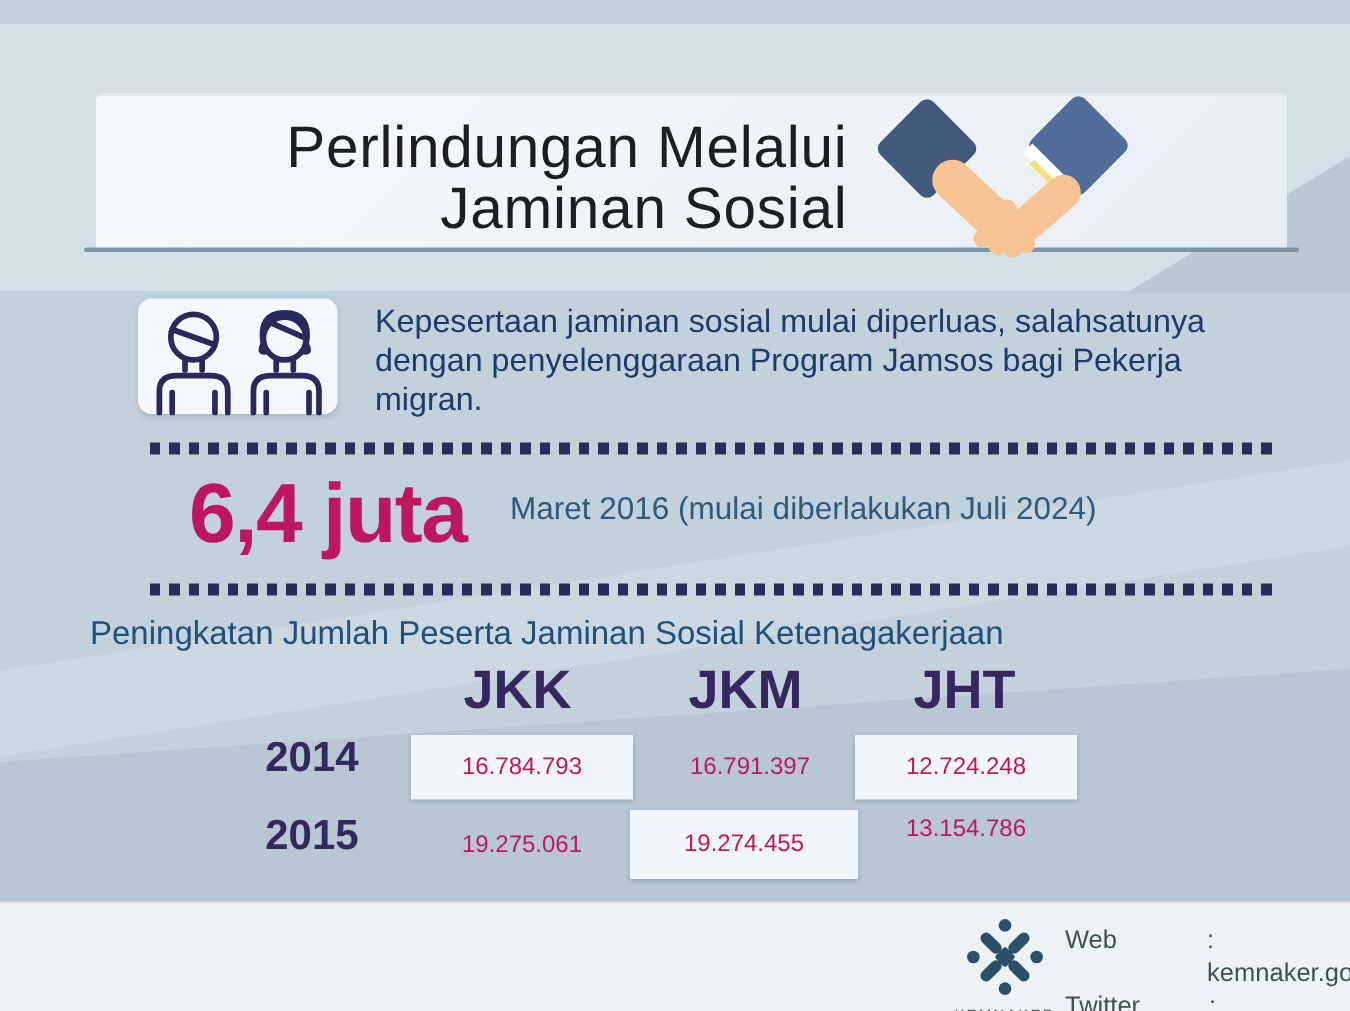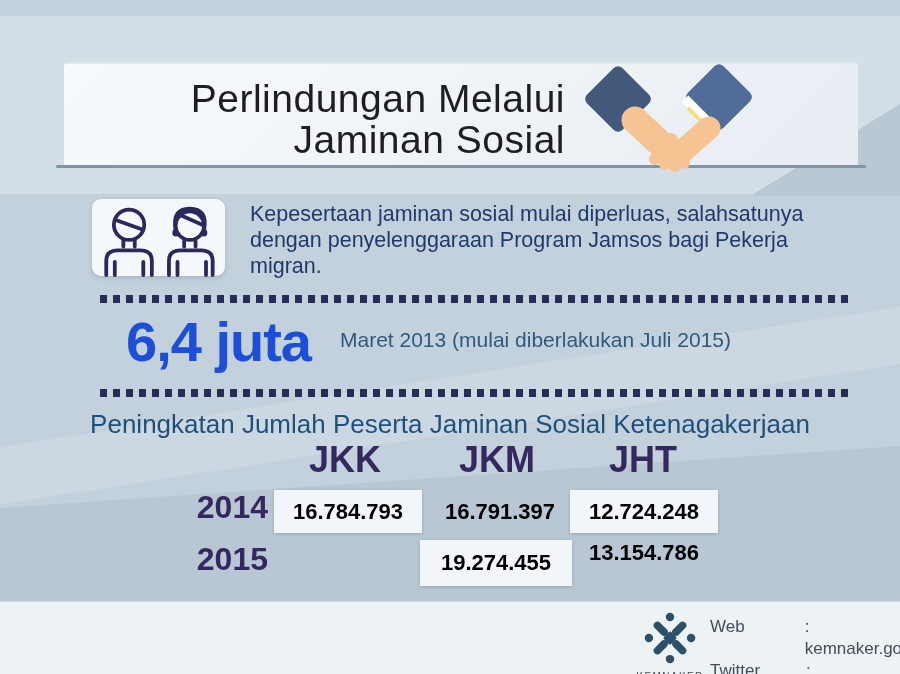--- a/index.html
+++ b/index.html
@@ -30,35 +30,35 @@
     background:#f5f8fb;border-radius:9px;box-shadow:0 2px 4px rgba(80,100,120,.25);z-index:2;}
   .people-card svg{position:absolute;left:0;top:2px;}
   .intro{position:absolute;left:250px;top:185px;width:600px;color:#1e3a6b;
     font-size:21.5px;line-height:26px;font-weight:400;z-index:2;}
   
   .dotted{position:absolute;left:100px;width:748px;height:8px;z-index:2;
     background-image:repeating-linear-gradient(90deg,#272c58 0,#272c58 7px,transparent 7px,transparent 13px);}
   .dotted.d1{top:279px;}
   .dotted.d2{top:373px;}
   
-  .stat-value{position:absolute;left:126px;top:293px;color:#1d4ed8;
+  .stat-value{position:absolute;left:126px;top:293px;color:#be185d;
     font-size:56px;font-weight:700;letter-spacing:-1px;z-index:2;}
   .stat-desc{position:absolute;left:340px;top:311px;width:470px;color:#2d5a7d;
     font-size:21px;line-height:25px;z-index:2;}
   
-  .section-title{position:absolute;left:60px;top:393px;width:780px;text-align:center;
-    color:#1f4f7b;font-size:26px;z-index:2;}
+  .section-title{position:absolute;left:60px;top:393px;width:780px;
+    color:#1f4f7b;font-size:22px;z-index:2;}
   .col-header{position:absolute;top:423px;width:150px;text-align:center;
     color:#34285f;font-size:36px;font-weight:700;z-index:2;}
   .col-header.c0{left:270px;} .col-header.c1{left:422px;} .col-header.c2{left:568px;}
-  .year-label{position:absolute;left:148px;width:120px;text-align:right;
-    color:#34285f;font-size:32px;font-weight:700;z-index:2;}
+  .year-label{position:absolute;left:148px;width:120px;text-align:center;
+    color:#34285f;font-size:28px;font-weight:700;z-index:2;}
   .year-label.r0{top:473px;} .year-label.r1{top:525px;}
   .cell{position:absolute;width:148px;height:43px;line-height:43px;text-align:center;
-    color:#000000;font-size:22px;z-index:2;font-weight:bold;}
+    color:#be185d;font-size:16px;z-index:2;}
   .cell.boxed{background:#f2f6f9;box-shadow:0 1px 3px rgba(90,110,130,.4);}
   .r0c0{left:274px;top:474px;} .r0c1{left:426px;top:474px;} .r0c2{left:570px;top:474px;}
   .r1c0{left:274px;top:526px;} .r1c1{left:420px;top:524px;width:152px;height:46px;line-height:46px;} .r1c2{left:570px;top:515px;}
   
   .footer{position:absolute;left:0;top:585px;width:900px;height:89px;background:#edf2f5;
     border-top:1px solid rgba(100,120,135,.18);z-index:2;}
   .logo-block{position:absolute;left:628px;top:9px;width:84px;text-align:center;}
   .logo-label{margin-top:2px;font-size:10px;letter-spacing:1.4px;color:#3e4c56;}
   .contacts{position:absolute;left:710px;top:14px;color:#414f59;font-size:17px;line-height:22px;}
   .contact-row{display:flex;gap:32px;}
@@ -120,35 +120,36 @@
     <div>Kepesertaan jaminan sosial mulai diperluas, salahsatunya</div>
     <div>dengan penyelenggaraan Program Jamsos bagi Pekerja</div>
     <div>migran.</div>
   </div>
 
   <div class="dotted d1"></div>
   <div class="dotted d2"></div>
 
   <div class="stat-value">6,4 juta</div>
   <div class="stat-desc">
-    <div>Maret 2013 (mulai diberlakukan Juli 2015)</div>
+    <div>Maret 2016 (mulai diberlakukan Juli 2024)</div>
   </div>
 
   <div class="section-title">Peningkatan Jumlah Peserta Jaminan Sosial Ketenagakerjaan</div>
 
   <div class="col-header c0">JKK</div>
   <div class="col-header c1">JKM</div>
   <div class="col-header c2">JHT</div>
 
   <div class="year-label r0">2014</div>
   <div class="cell boxed r0c0">16.784.793</div>
   <div class="cell r0c1">16.791.397</div>
   <div class="cell boxed r0c2">12.724.248</div>
 
   <div class="year-label r1">2015</div>
+  <div class="cell r1c0">19.275.061</div>
   <div class="cell boxed r1c1">19.274.455</div>
   <div class="cell r1c2">13.154.786</div>
 
   <div class="footer">
     <div class="logo-block">
       <span>
         <svg width="54" height="54" viewBox="0 0 64 64" fill="#2b5068">
           <circle cx="32" cy="7" r="5"></circle>
           <circle cx="7" cy="32" r="5"></circle>
           <circle cx="57" cy="32" r="5"></circle>

